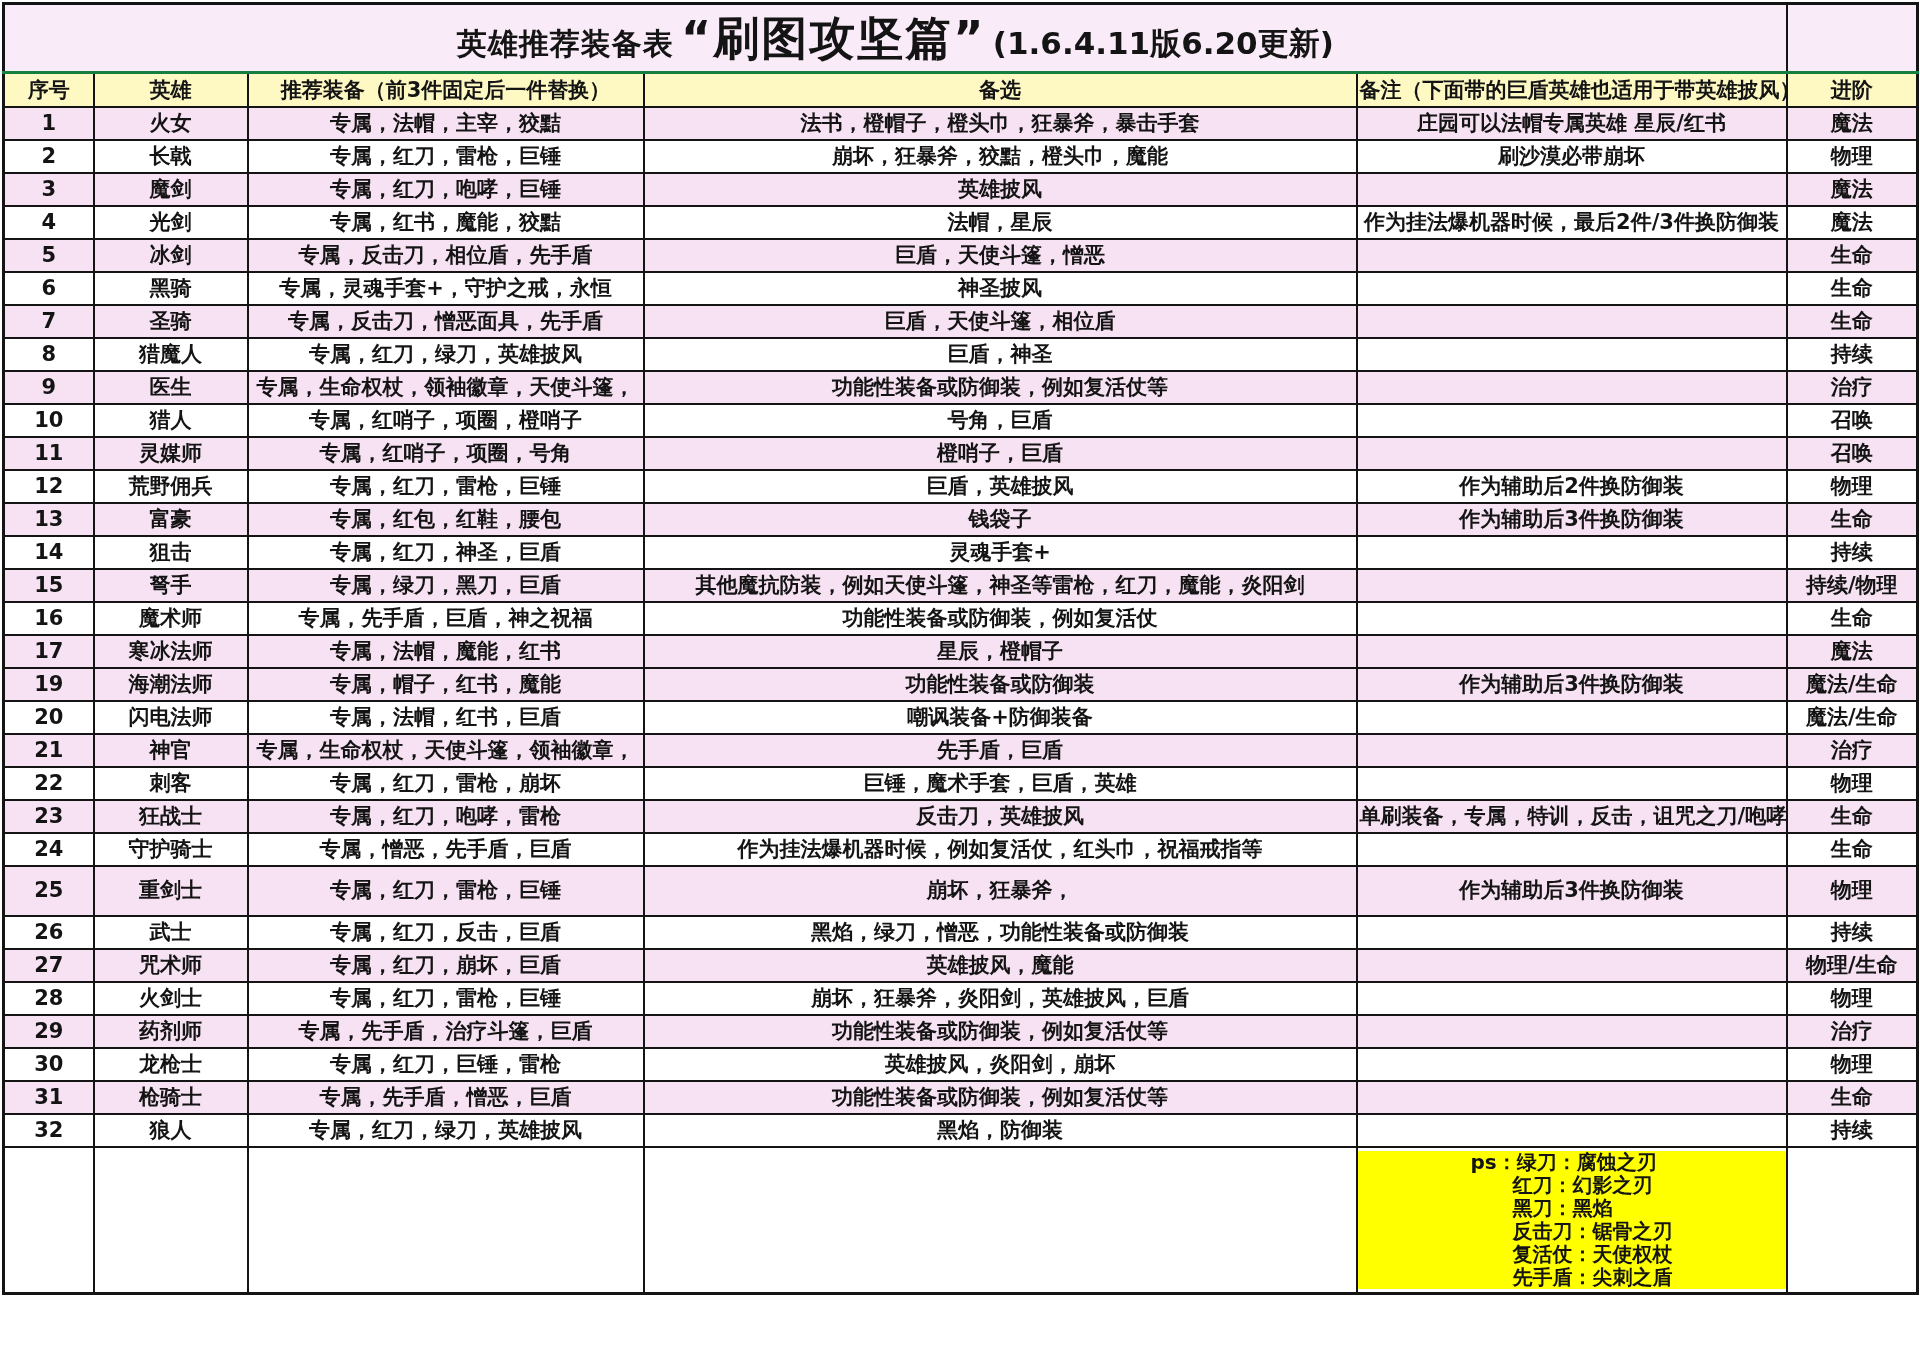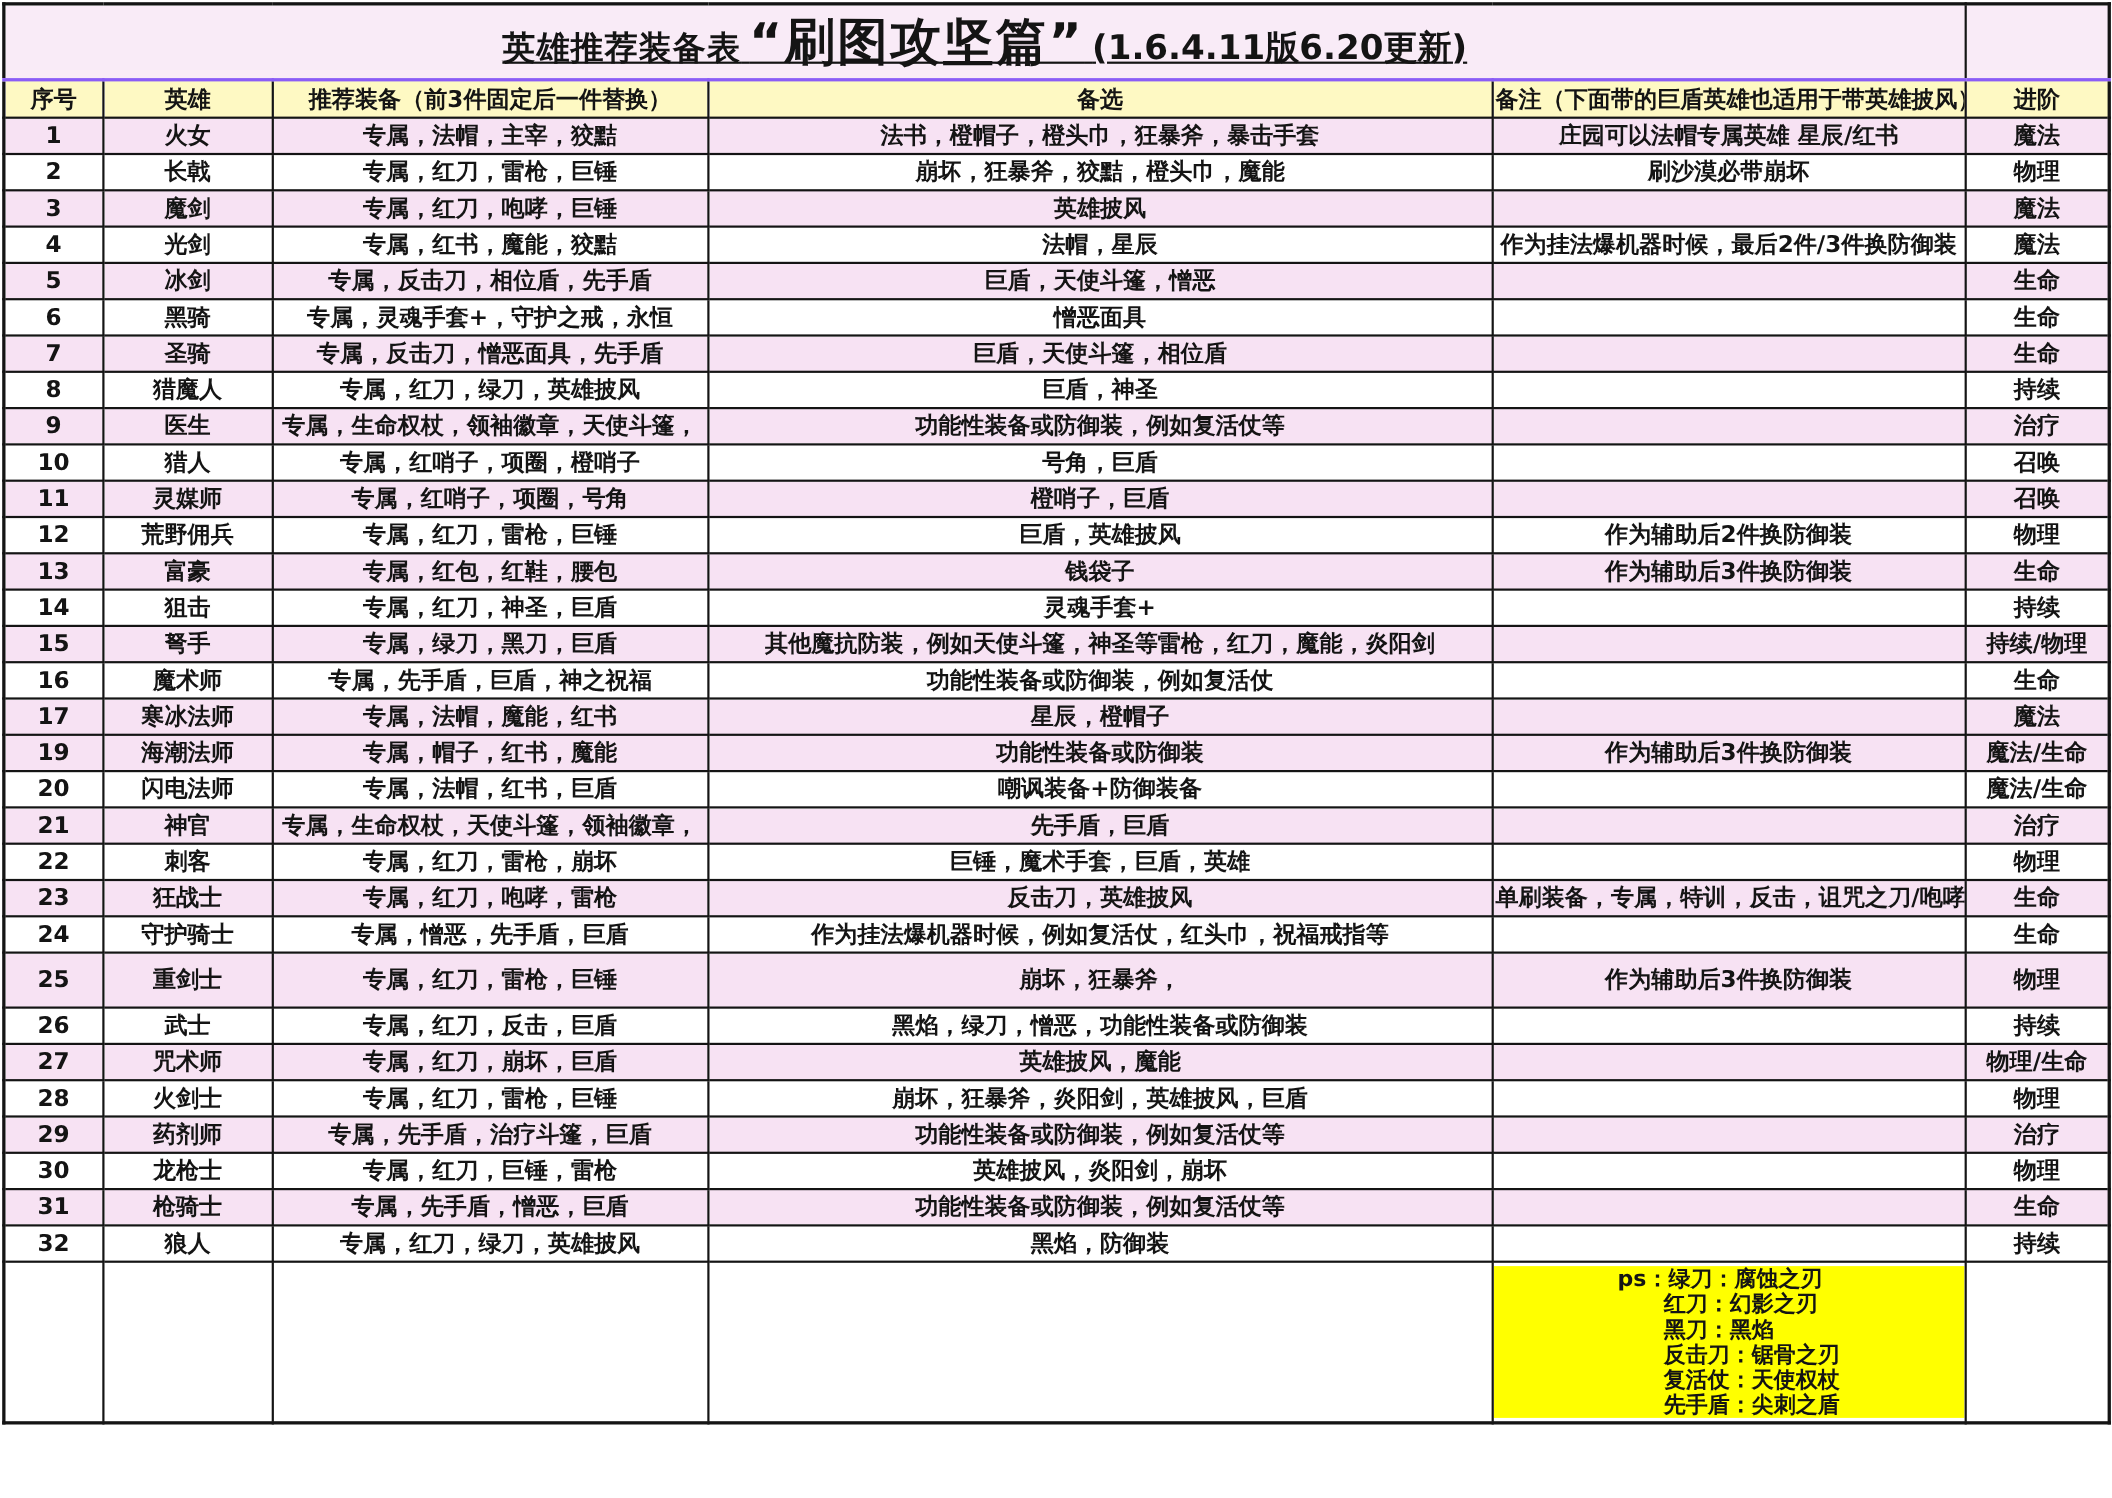--- a/index.html
+++ b/index.html
@@ -4,21 +4,21 @@
 <style>
   html,body{margin:0;padding:0;background:#ffffff;}
   body{font-family:"DejaVu Sans","Liberation Sans",sans-serif;color:#141414;}
   .sheet{position:relative;width:1920px;height:1362px;background:#ffffff;overflow:hidden;}
   table{border-collapse:collapse;table-layout:fixed;width:1914px;margin:2px 0 0 2px;
         border:3px solid #141414;}
   td{border:2px solid #141414;text-align:center;vertical-align:middle;
      padding:0 2px;overflow:hidden;white-space:nowrap;
      font-size:21px;font-weight:600;line-height:1.15;}
   tr.title-row{height:69px;}
-  tr.title-row td{border-bottom:3px solid #8b5cf6;text-decoration:underline;}
+  tr.title-row td{border-bottom:3px solid #15803d;}
   td.title-cell{background:#f9ebf7;}
   td.title-side{background:#f9ebf7;}
   .title-left{font-size:30px;font-weight:700;letter-spacing:1px;}
   .title-highlight{font-size:46px;font-weight:800;letter-spacing:2px;}
   .title-version{font-size:31px;font-weight:700;}
   tr.header-row{height:34px;background:#fef9c3;}
   tbody tr{height:33px;}
   tbody tr.pink td{background:#f7e2f3;}
   tbody tr.white td{background:#ffffff;}
   tbody tr.tall{height:50px;}
@@ -99,21 +99,21 @@
           <td>冰剑</td>
           <td>专属，反击刀，相位盾，先手盾</td>
           <td>巨盾，天使斗篷，憎恶</td>
           <td></td>
           <td>生命</td>
         </tr>
         <tr class="white">
           <td>6</td>
           <td>黑骑</td>
           <td>专属，灵魂手套+，守护之戒，永恒</td>
-          <td>憎恶面具</td>
+          <td>神圣披风</td>
           <td></td>
           <td>生命</td>
         </tr>
         <tr class="pink">
           <td>7</td>
           <td>圣骑</td>
           <td>专属，反击刀，憎恶面具，先手盾</td>
           <td>巨盾，天使斗篷，相位盾</td>
           <td></td>
           <td>生命</td>

